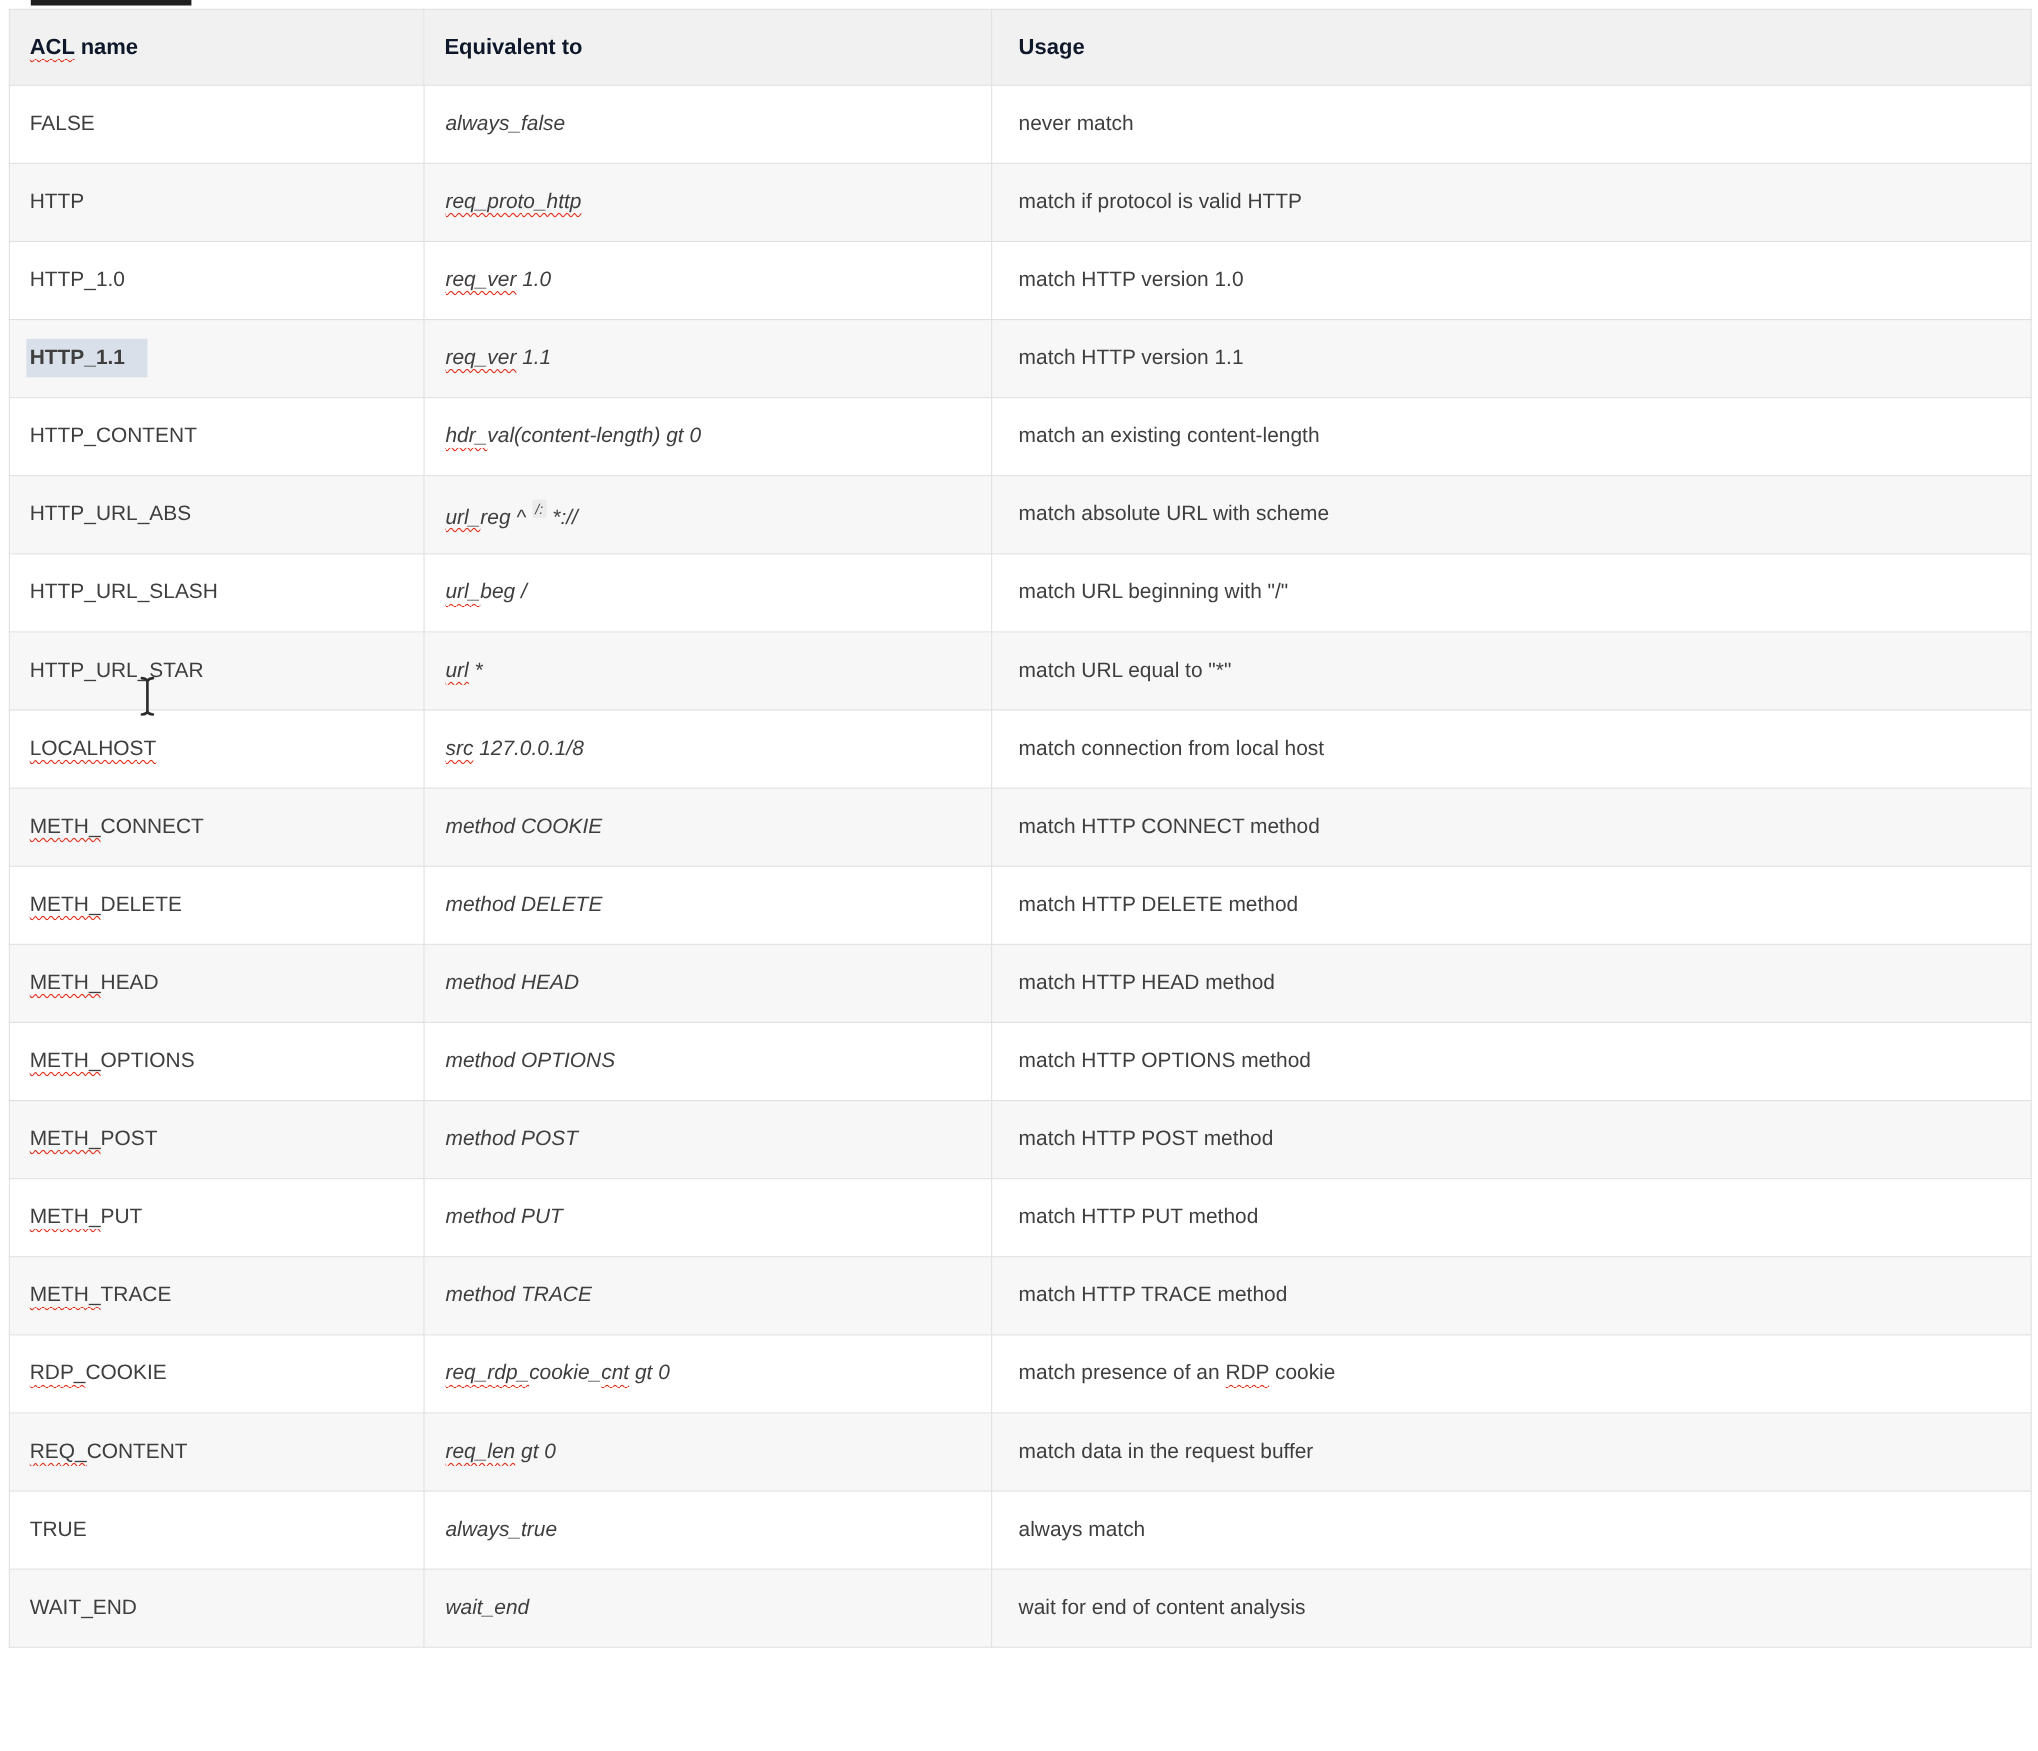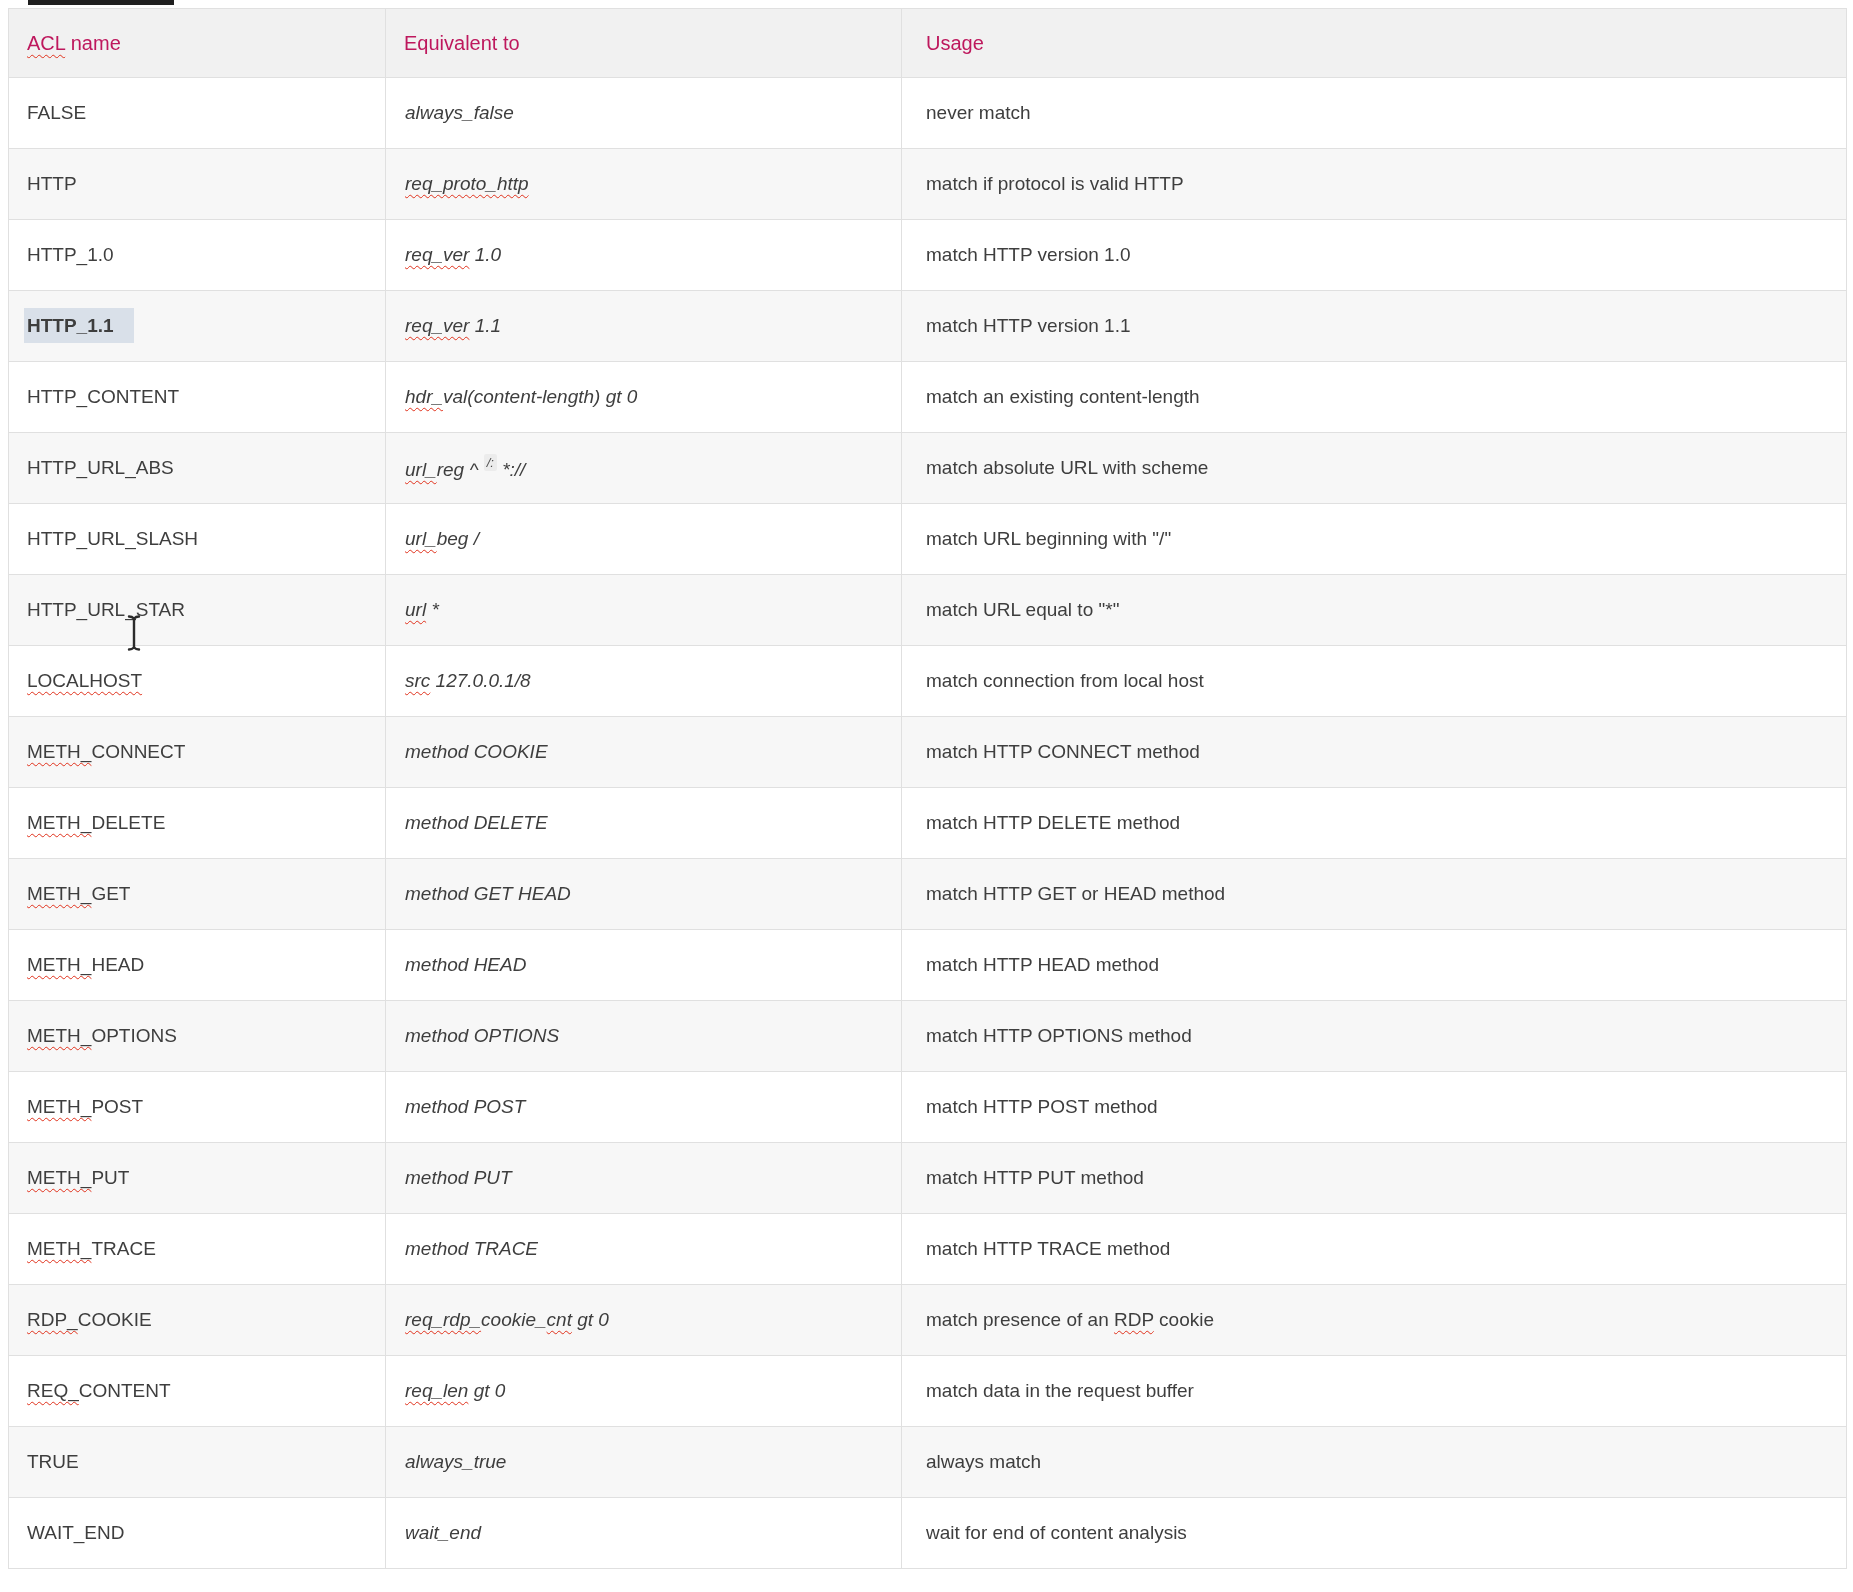--- a/index.html
+++ b/index.html
@@ -12,21 +12,21 @@
   .table-wrap{position:absolute;left:8px;top:8px;width:1838px;}
   table{border-collapse:collapse;table-layout:fixed;width:100%;}
   col.c1{width:377px;} col.c2{width:516px;} col.c3{width:945px;}
   th,td{
     border:1px solid #e0e0e0;
     text-align:left;vertical-align:middle;
     font-size:19px;color:#3e3e3e;
     padding:0 8px 0 18px;
     overflow:hidden;white-space:nowrap;
   }
-  th{height:68px;font-size:20px;font-weight:400;color:#be185d;background:#f1f1f1;}
+  th{height:68px;font-size:20px;font-weight:700;color:#0f172a;background:#f1f1f1;}
   td{height:70px;}
   td:nth-child(2){padding-left:19px;font-style:italic;}
   td:nth-child(3), th:nth-child(3){padding-left:24px;}
   tbody tr:nth-child(even){background:#f7f7f7;}
   tbody tr:nth-child(odd){background:#ffffff;}
 
   .squiggle{
     text-decoration:underline;
     text-decoration-style:wavy;
     text-decoration-color:#e0311c;
@@ -122,25 +122,20 @@
           <td><span class="squiggle">METH_</span><span>CONNECT</span></td>
           <td><span>method COOKIE</span></td>
           <td><span>match HTTP CONNECT method</span></td>
         </tr>
         <tr>
           <td><span class="squiggle">METH_</span><span>DELETE</span></td>
           <td><span>method DELETE</span></td>
           <td><span>match HTTP DELETE method</span></td>
         </tr>
         <tr>
-          <td><span class="squiggle">METH_</span><span>GET</span></td>
-          <td><span>method GET HEAD</span></td>
-          <td><span>match HTTP GET or HEAD method</span></td>
-        </tr>
-        <tr>
           <td><span class="squiggle">METH_</span><span>HEAD</span></td>
           <td><span>method HEAD</span></td>
           <td><span>match HTTP HEAD method</span></td>
         </tr>
         <tr>
           <td><span class="squiggle">METH_</span><span>OPTIONS</span></td>
           <td><span>method OPTIONS</span></td>
           <td><span>match HTTP OPTIONS method</span></td>
         </tr>
         <tr>

